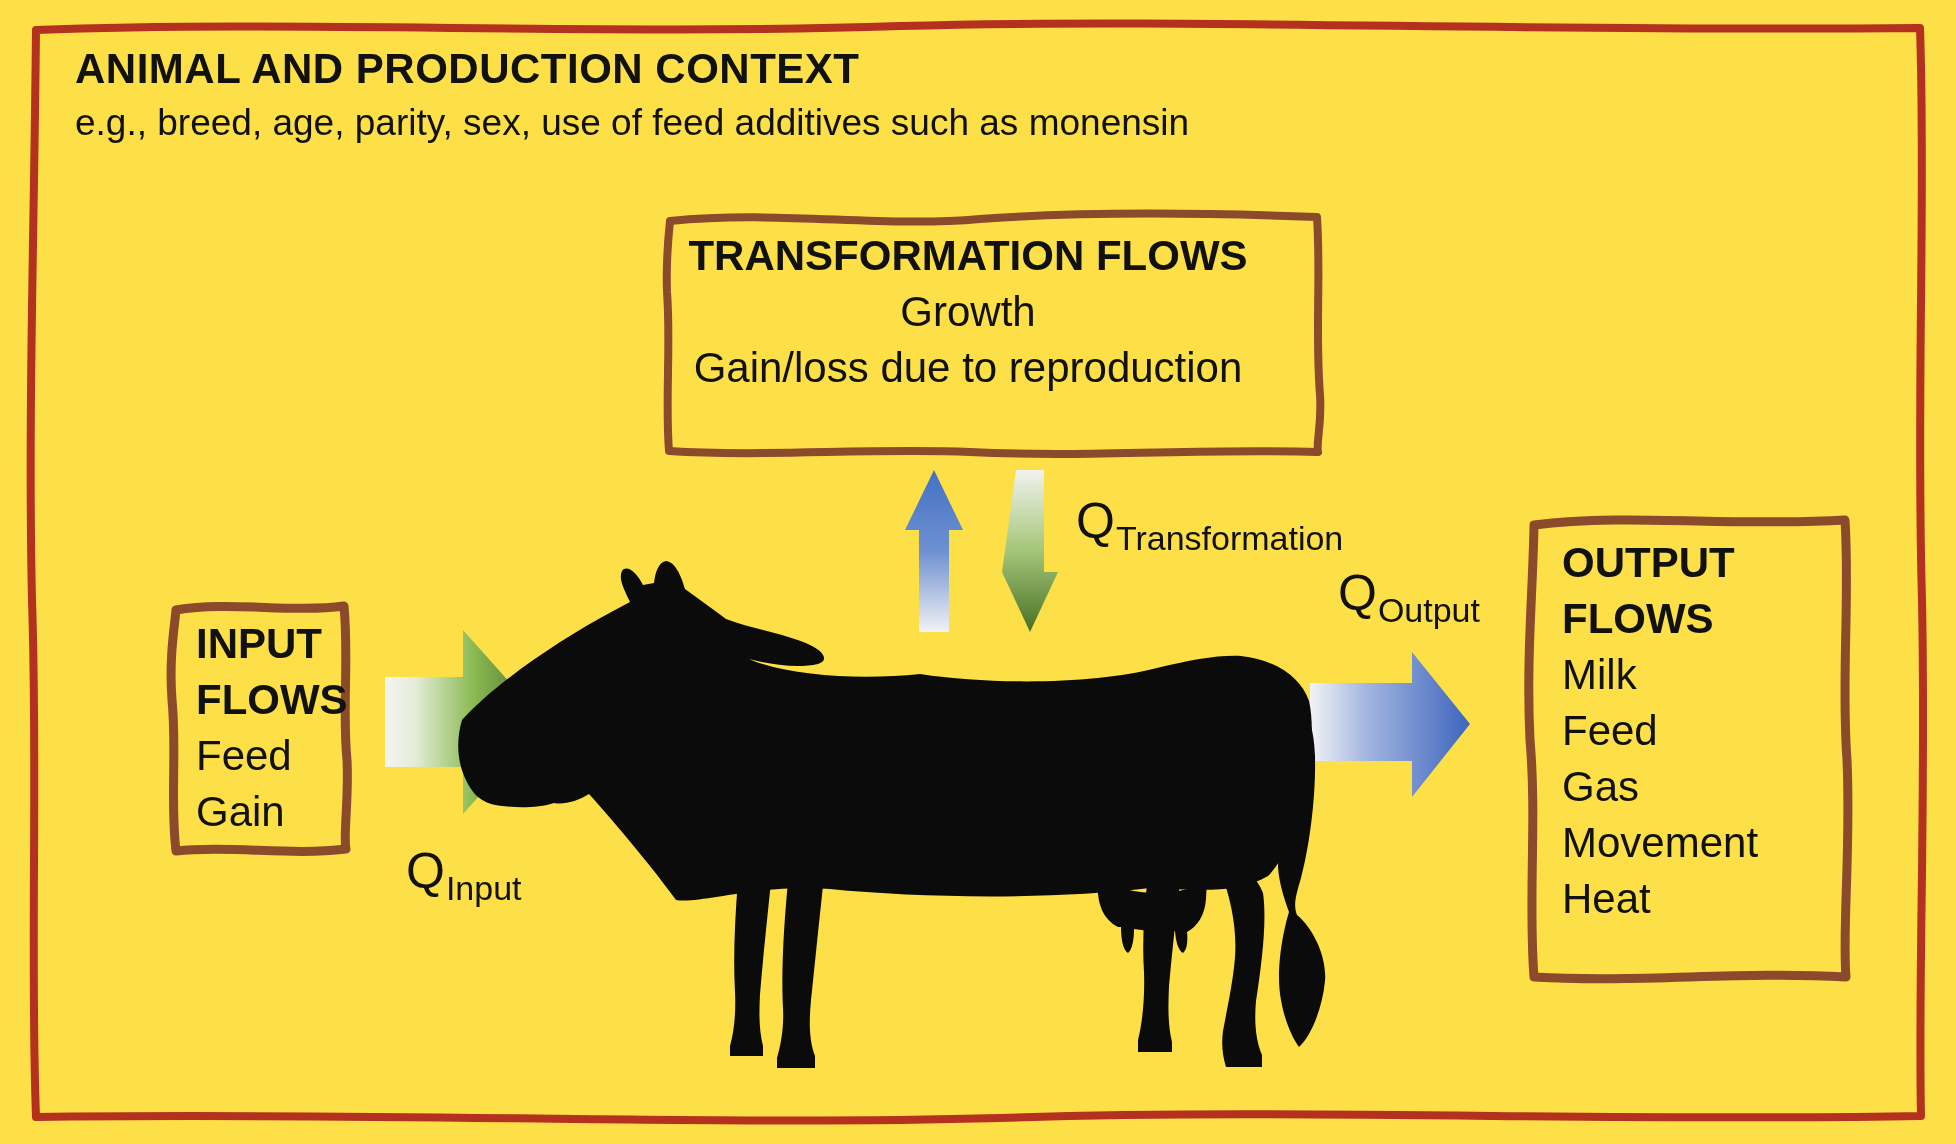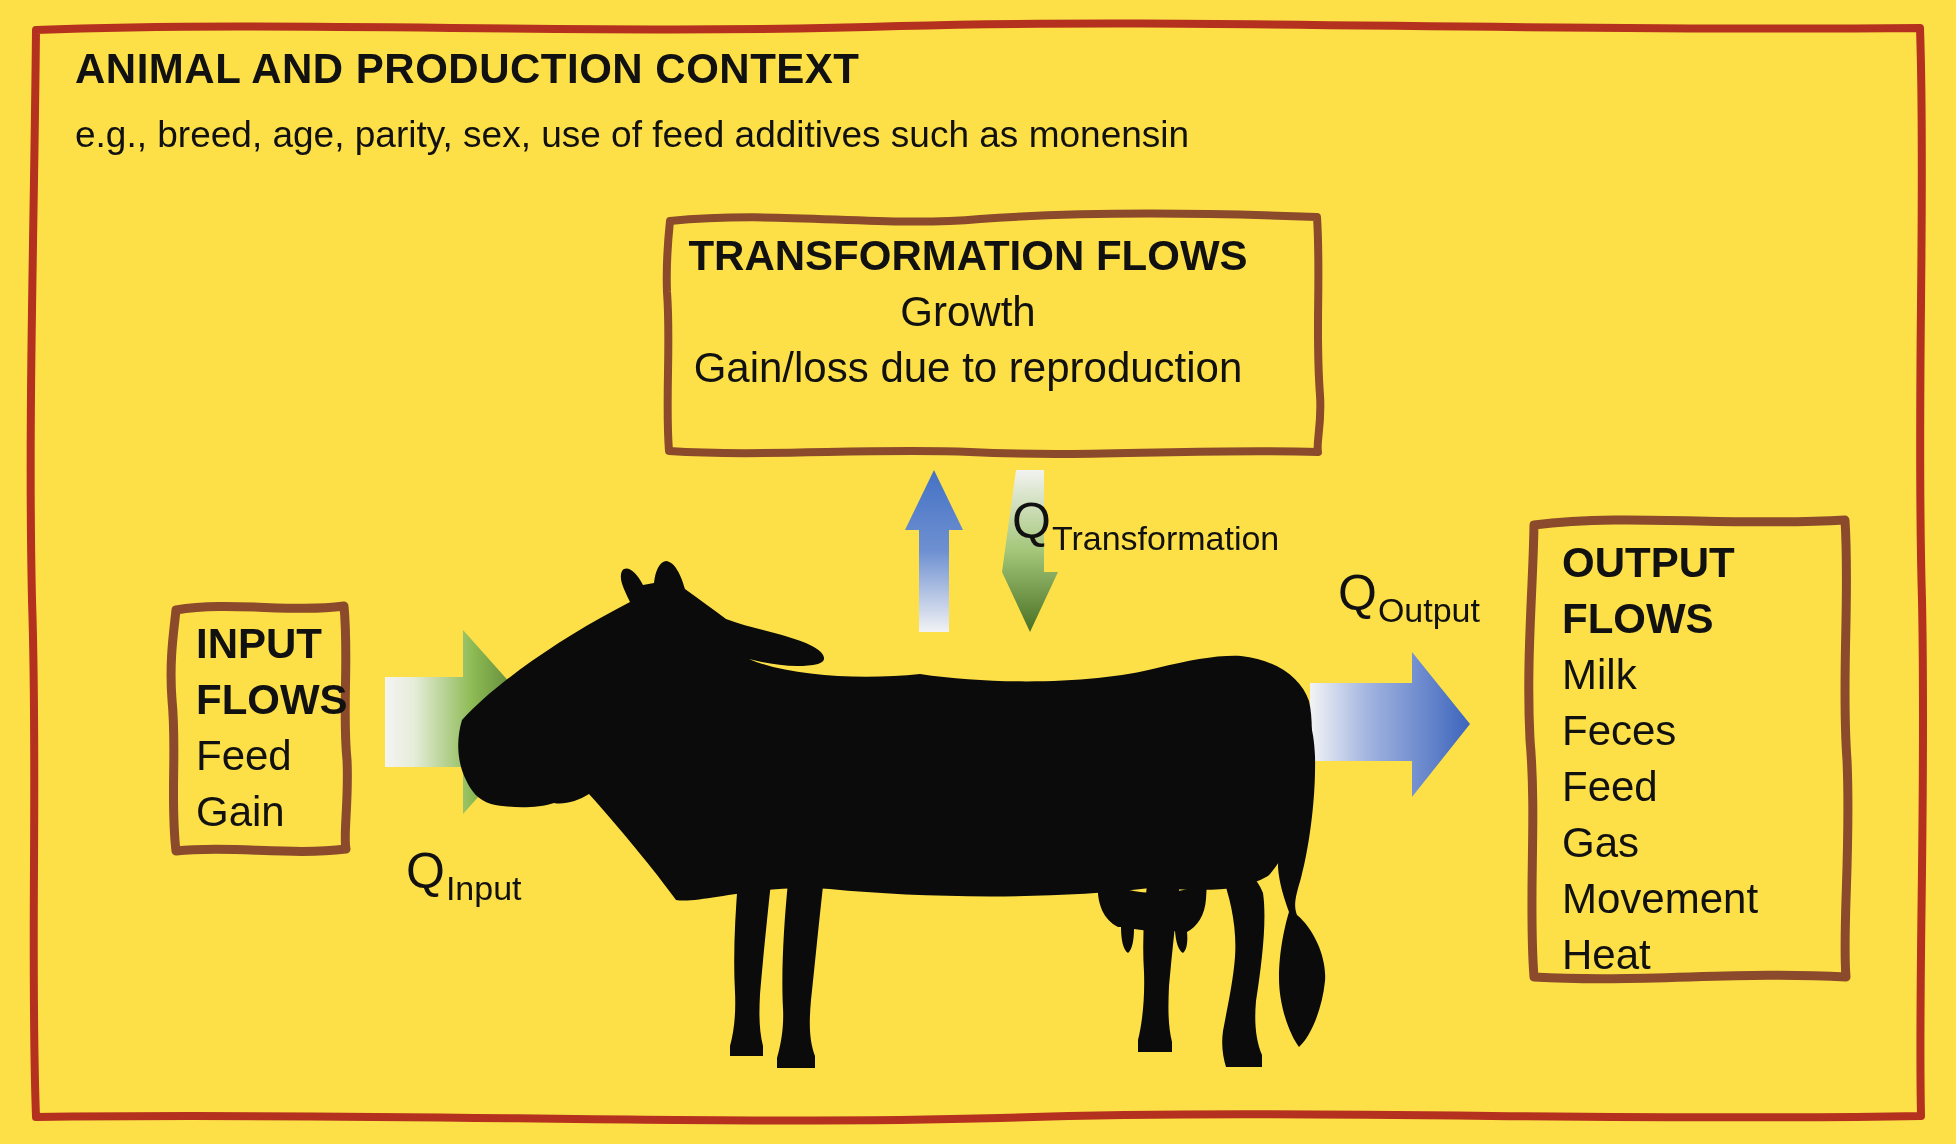--- a/index.html
+++ b/index.html
@@ -11,33 +11,33 @@
     font-family: "Liberation Sans", sans-serif;
     color: #111111;
     overflow: hidden;
   }
   .layer { position:absolute; inset:0; }
   svg.bg { position:absolute; left:0; top:0; width:1956px; height:1144px; }
   .abs { position:absolute; }
 
   .title-block { left:75px; top:44px; width:1400px; }
   .title-heading { font-size:42px; font-weight:bold; line-height:1.2; letter-spacing:0.5px; }
-  .title-sub { font-size:37px; font-weight:400; line-height:1.25; margin-top:18px; }
+  .title-sub { font-size:37px; font-weight:400; line-height:1.25; margin-top:6px; }
 
   .box-text { font-size:42px; line-height:56px; }
   .box-text .t { font-weight:bold; }
 
   .transformation-text { left:668px; top:228px; width:600px;text-align:center; }
   .input-text  { left:196px;  top:616px; width:150px; }
   .output-text { left:1562px; top:535px; width:280px; }
 
   .q-label { font-size:50px; line-height:1; white-space:nowrap; }
   .q-label .sub { font-size:34px; position:relative; top:12px; margin-left:1px; }
   .q-input-label { left:406px; top:846px; }
-  .q-transformation-label { left:1012px; top:496px; }
+  .q-transformation-label { left:1076px; top:496px; }
   .q-output-label { left:1338px; top:568px; }
 </style>
 </head>
 <body>
 
 <div class="canvas">
 
   <svg class="bg" viewBox="0 0 1956 1144">
     <defs>
       <linearGradient id="gradGreenR" x1="0" y1="0" x2="1" y2="0">
@@ -156,21 +156,20 @@
       <div class="t">INPUT</div>
       <div class="t">FLOWS</div>
       <div>Feed</div>
       <div>Gain</div>
     </div>
 
     <div class="abs box-text output-text">
       <div class="t">OUTPUT</div>
       <div class="t">FLOWS</div>
       <div>Milk</div>
-      <div>Feces</div>
       <div>Feed</div>
       <div>Gas</div>
       <div>Movement</div>
       <div>Heat</div>
     </div>
 
     <div class="abs q-label q-input-label">
       <span>Q</span><span class="sub">Input</span>
     </div>
 

